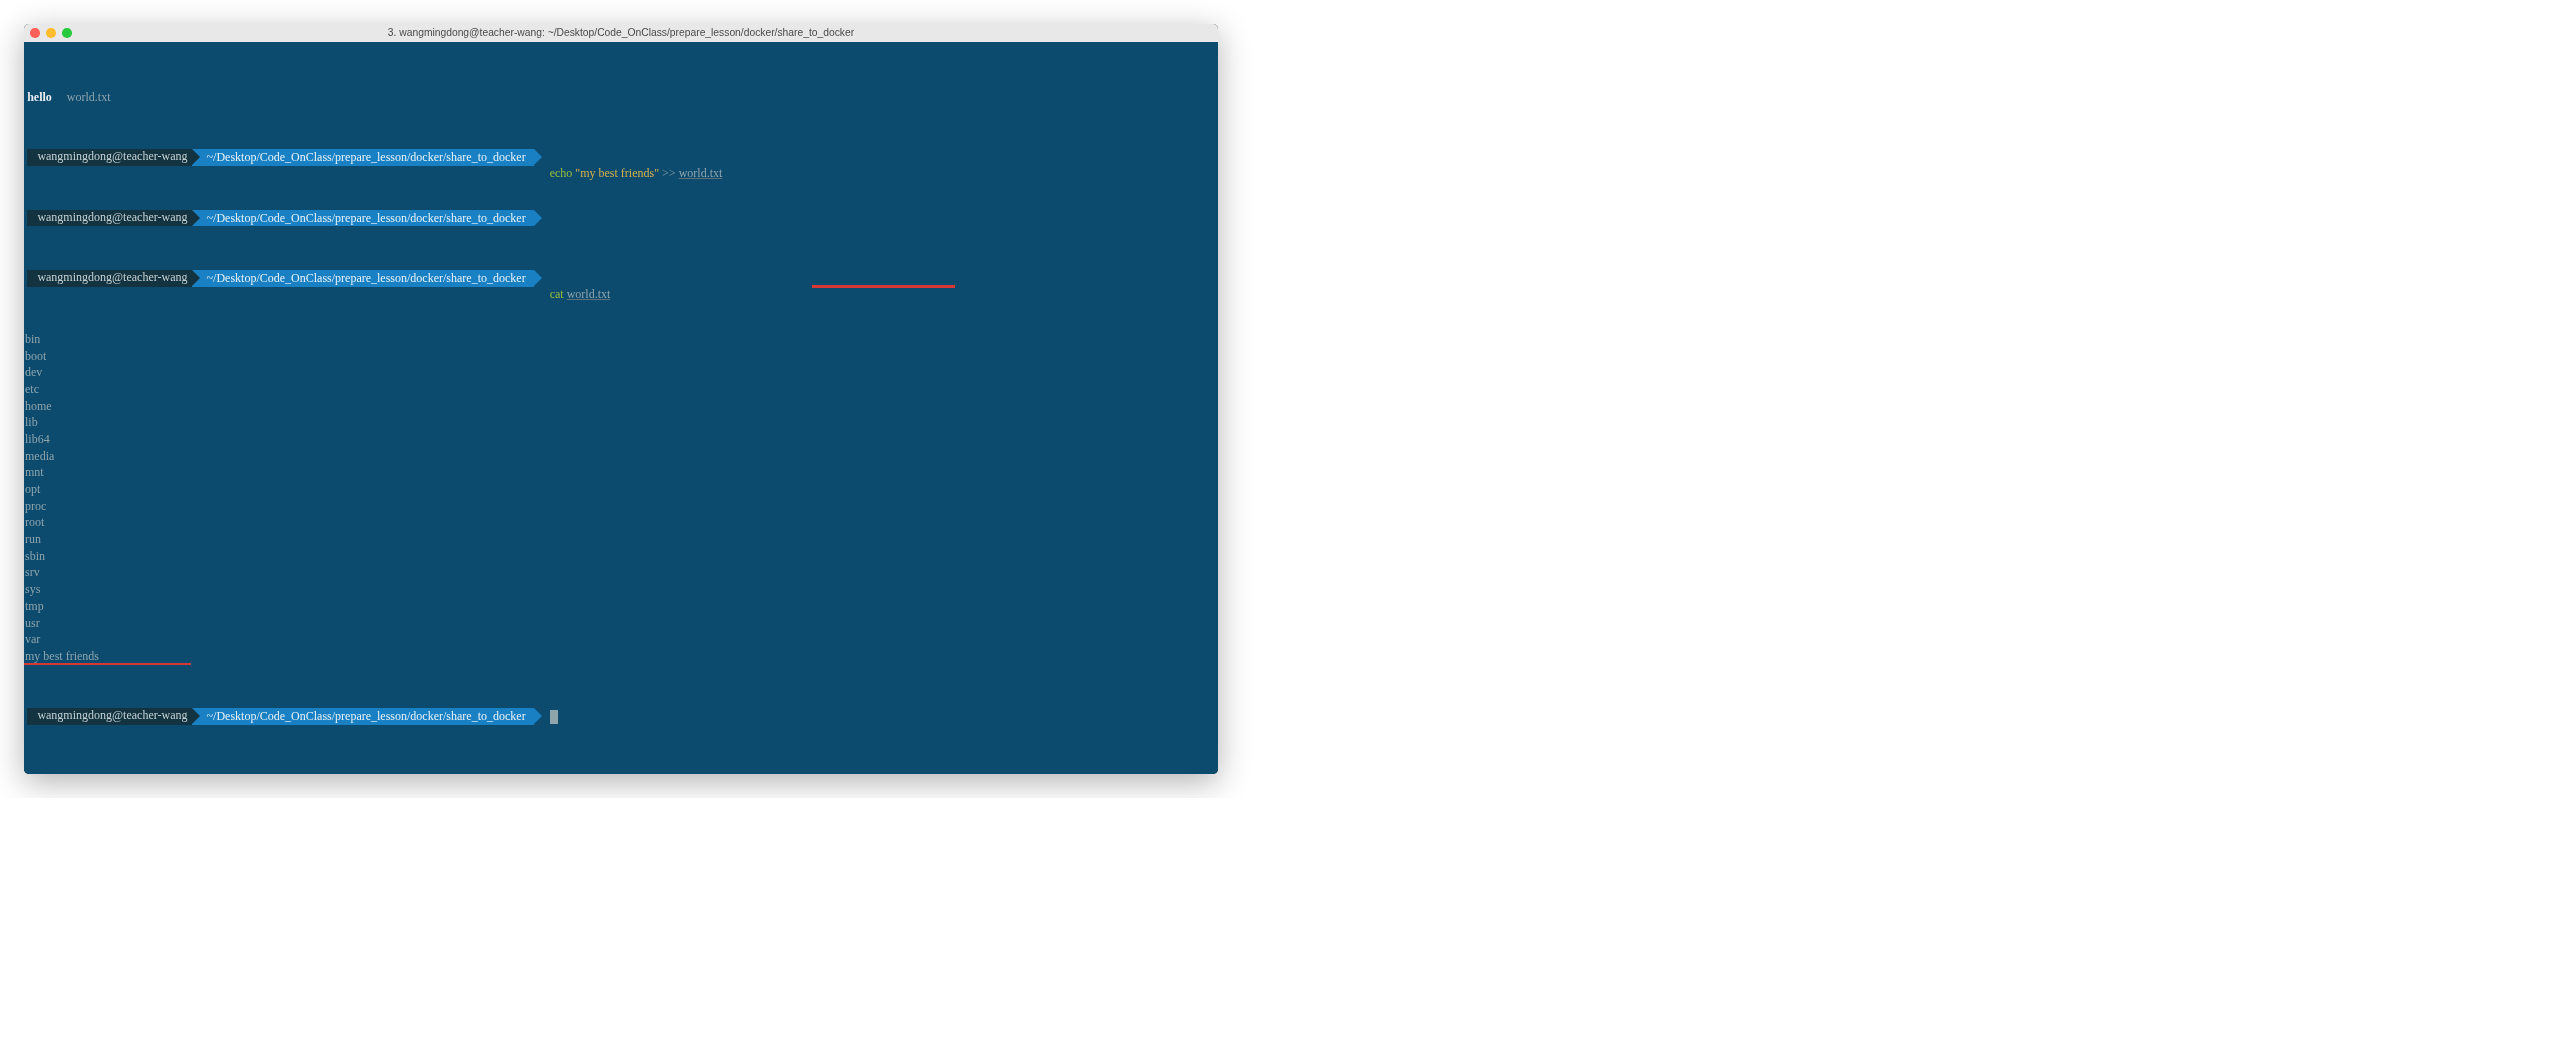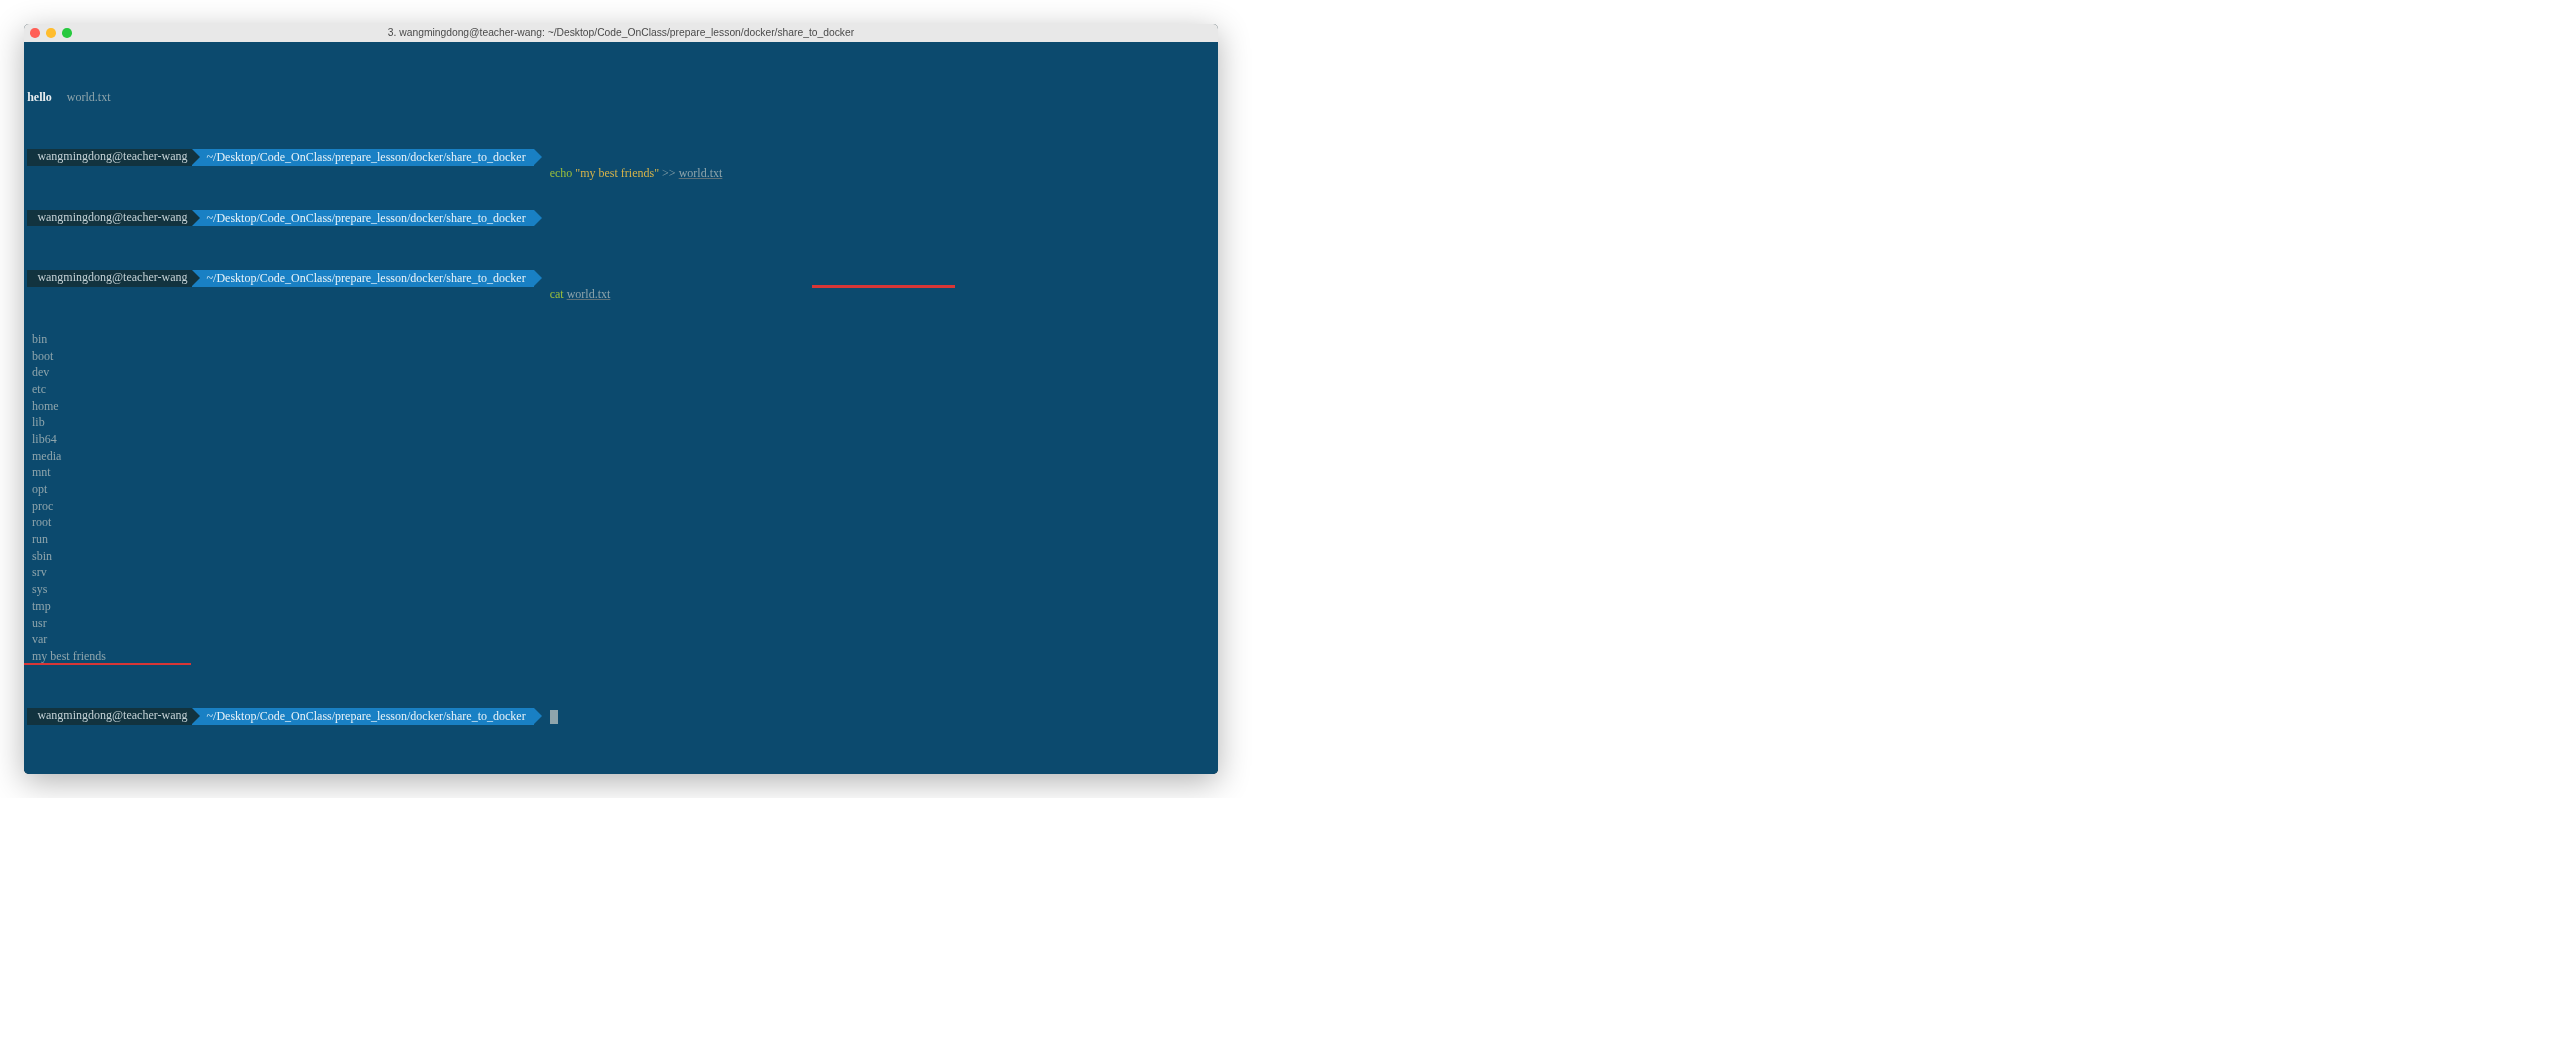--- a/index.html
+++ b/index.html
@@ -121,21 +121,21 @@
       position: relative;
     }
     .red-line {
       position: absolute;
       height: 2.4px;
       background: #d93636;
       left: 0;
       bottom: -0.8px;
     }
     .output-line {
-      padding-left: 8px;
+      padding-left: 1px;
       color: #8fa5ac;
     }
   </style>
 </head>
 <body>
 
 <div class="window">
   <div class="titlebar">
     <div class="traffic-lights">
       <div class="dot red"></div>

